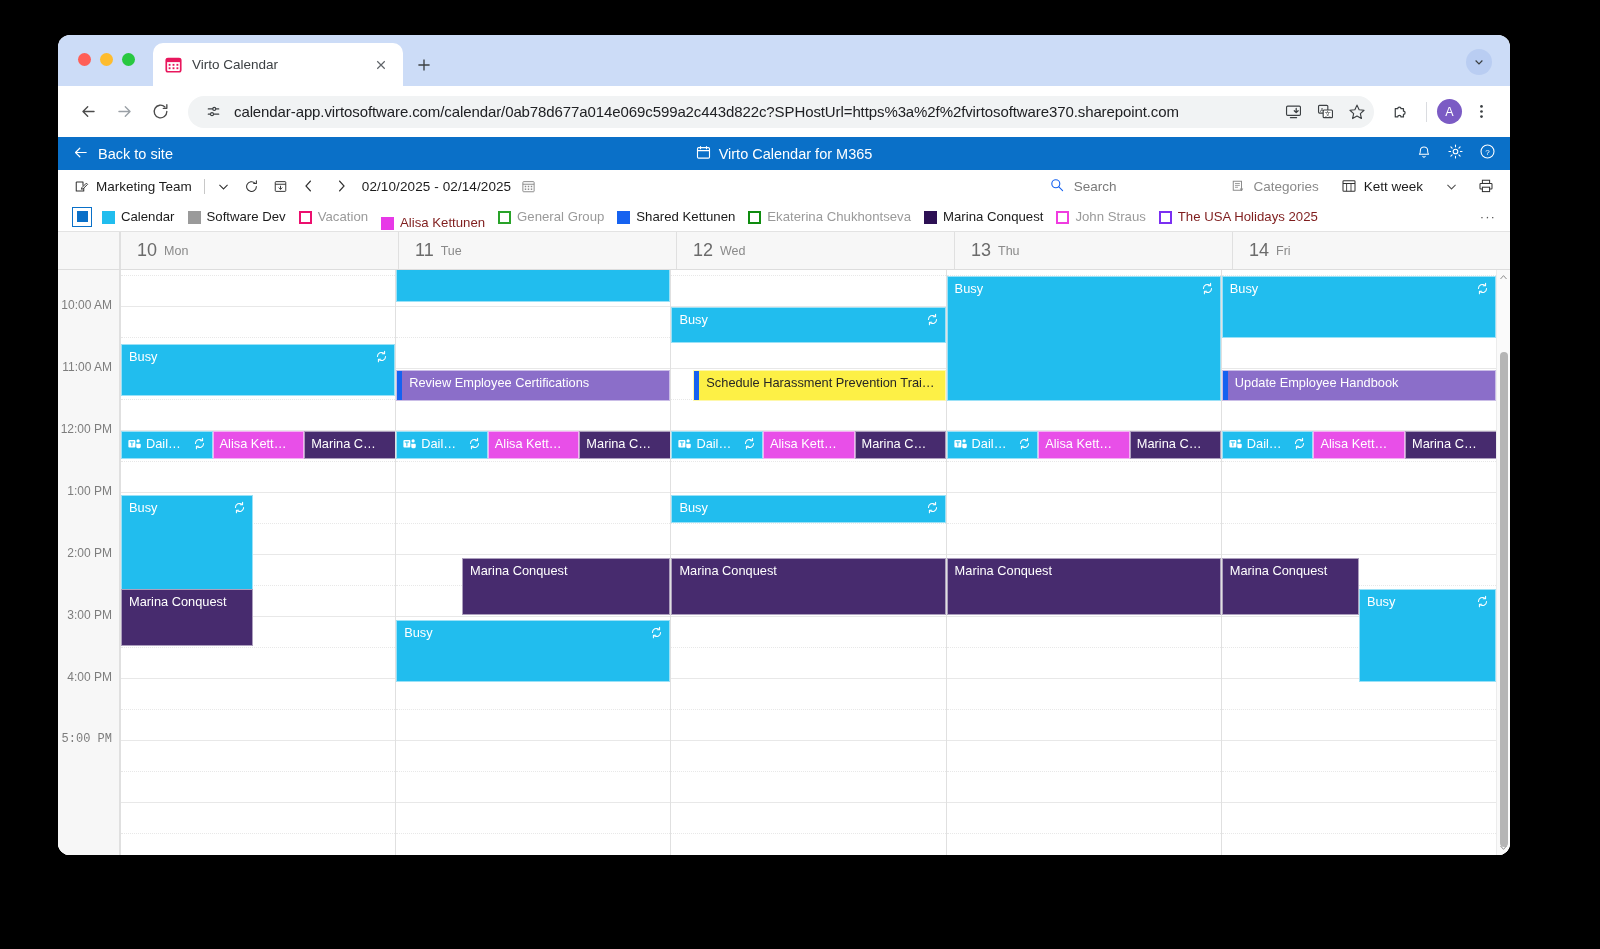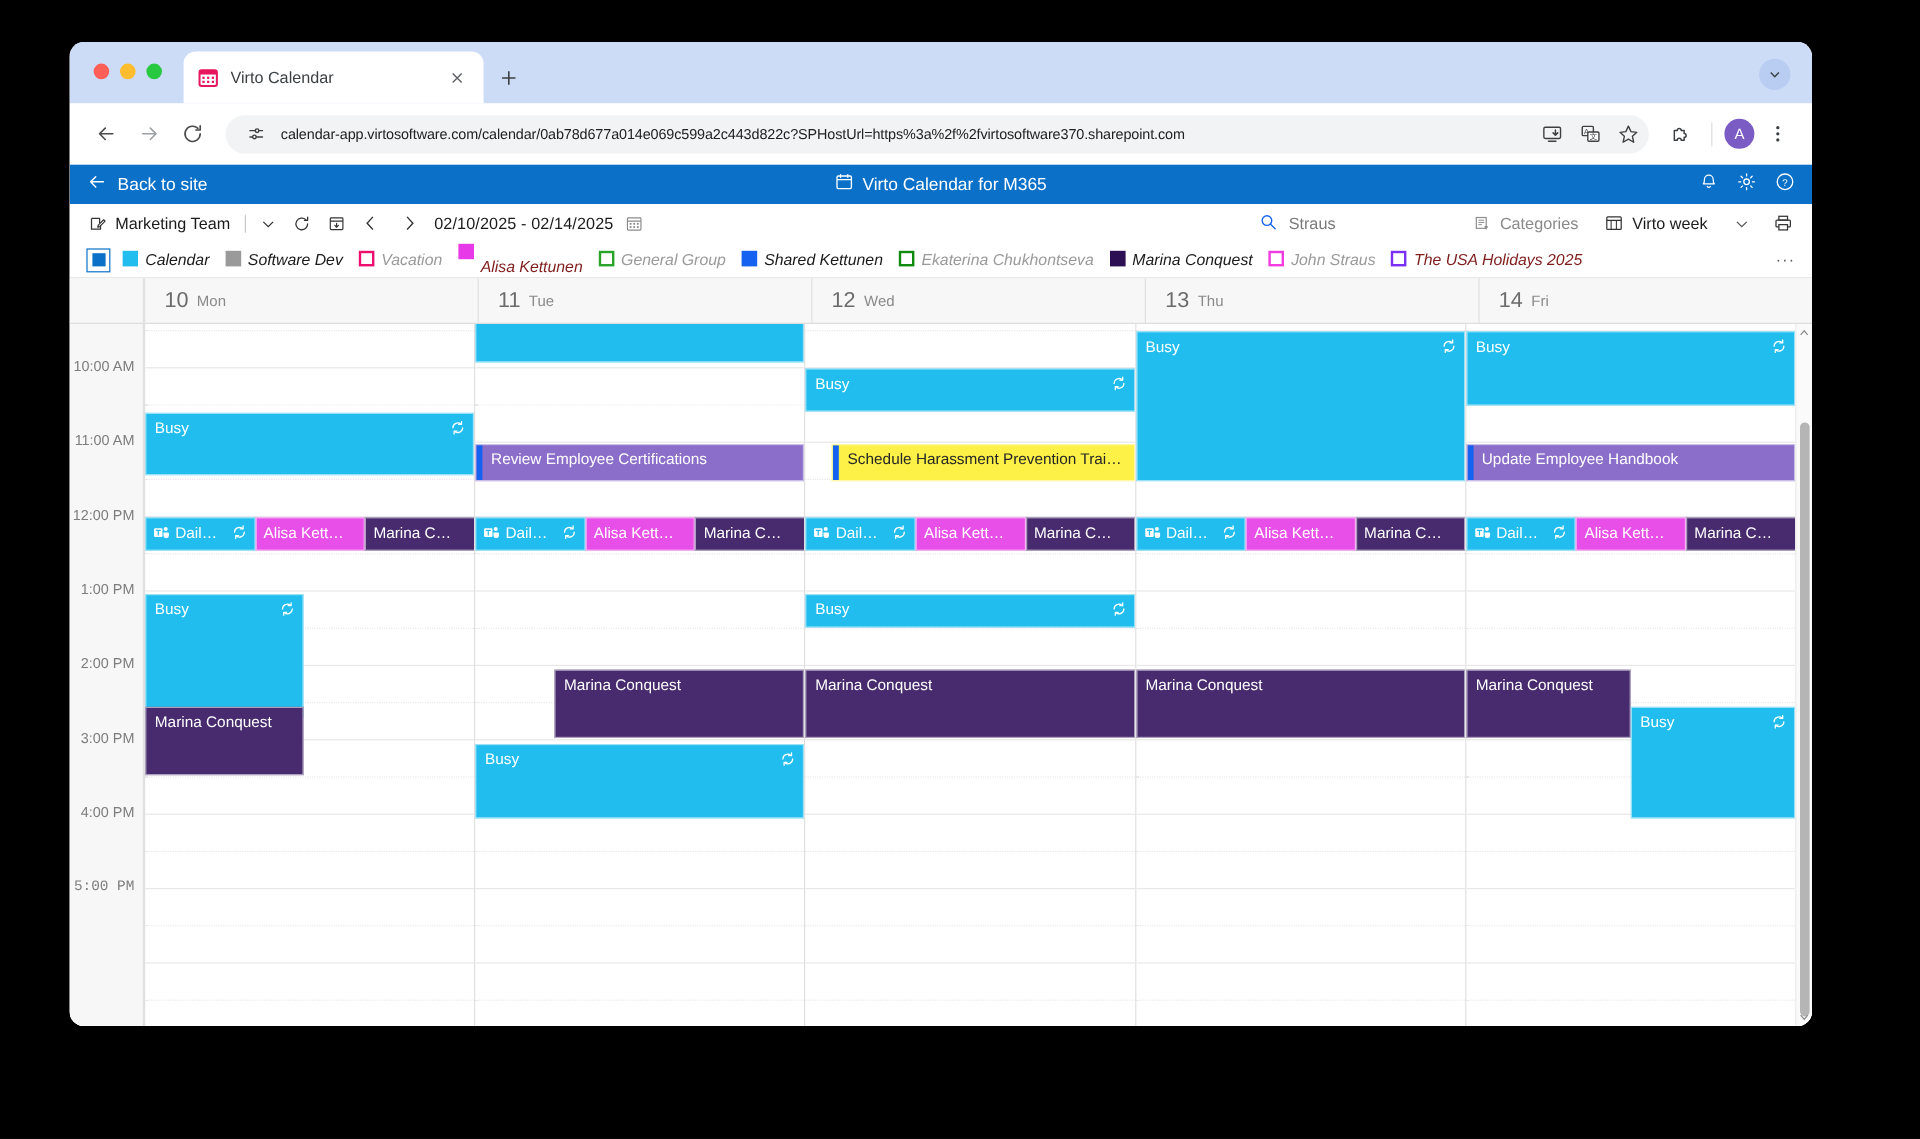--- a/index.html
+++ b/index.html
@@ -36,21 +36,21 @@
     justify-content:center; color:#3c4043; }
 
   
   .toolbar { height:51px; background:#fff; display:flex; align-items:center;
     padding:0 14px; gap:4px; }
   .navbtn { width:32px; height:32px; display:flex; align-items:center;
     justify-content:center; color:#4b4b4b; flex:0 0 auto; }
   .omni { flex:1; height:32px; background:#f1f3f4; border-radius:16px;
     display:flex; align-items:center; padding:0 6px 0 14px; margin:0 8px; gap:10px;
     min-width:0; }
-  .omni-url { font-size:12px; color:#202124; white-space:nowrap; overflow:hidden;
+  .omni-url { font-size:15px; color:#202124; white-space:nowrap; overflow:hidden;
     text-overflow:ellipsis; flex:1; letter-spacing:-0.1px; }
   .omni-ico { width:22px; height:22px; display:flex; align-items:center;
     justify-content:center; color:#3c4043; flex:0 0 auto; }
   .tb-ico { width:30px; height:30px; display:flex; align-items:center;
     justify-content:center; color:#3c4043; flex:0 0 auto; }
   .tb-sep { width:1px; height:20px; background:#dadce0; margin:0 6px; }
   .avatar { width:25px; height:25px; border-radius:50%; background:#7b5bc4;
     color:#fff; font-size:12.5px; display:flex; align-items:center;
     justify-content:center; flex:0 0 auto; }
 
@@ -78,21 +78,21 @@
 
   
   .legend { height:29px; display:flex; align-items:center; padding:0 14px;
     font-size:13.2px; gap:0; background:#fff; }
   .legend-lead { width:20px; height:20px; border:1.5px solid #0a70c8;
     display:flex; align-items:center; justify-content:center; margin-right:10px;
     flex:0 0 auto; }
   .legend-lead i { width:11px; height:11px; background:#0a70c8; display:block; }
   .legend-items { display:flex; align-items:center; gap:13px; flex:1;
     overflow:hidden; }
-  .lg { display:flex; align-items:flex-start; gap:6px; white-space:nowrap;font-style:italic; }
+  .lg { display:flex; align-items:flex-end; gap:6px; white-space:nowrap; }
   .lg-sw { width:13px; height:13px; flex:0 0 auto; }
   .lg-label { }
   .legend-more { color:#555; letter-spacing:1px; padding-left:10px; flex:0 0 auto; }
 
   
   #cal { position:absolute; left:0; right:0; top:94px; bottom:0;
     border-top:1px solid #e3e3e3; background:#fff; }
 
   .dayhdr { position:absolute; left:0; right:0; top:0; height:38px;
     background:#f7f7f7; display:flex; border-bottom:1px solid #ddd; }
@@ -354,21 +354,21 @@
 
       <div class="cmd-gap"></div>
 
       <div class="search-box" style="margin-right:115px;">
         <span>
           <svg viewBox="0 0 20 20" width="16" height="16">
             <circle cx="8.5" cy="8.5" r="5" fill="none" stroke="#1662f0" stroke-width="1.4"></circle>
             <path d="M12.3 12.3L17 17" stroke="#1662f0" stroke-width="1.4" stroke-linecap="round"></path>
           </svg>
         </span>
-        <span>Straus</span>
+        <span>Search</span>
       </div>
 
       <div class="cmd-item" style="color:#8a8a8a; margin-right:22px;">
         <span class="cmd-ico">
           <svg viewBox="0 0 20 20" width="15" height="15">
             <rect x="3" y="3" width="11" height="12" fill="none" stroke="#8a8a8a" stroke-width="1.3"></rect>
             <path d="M5.3 6h6.5 M5.3 8.5h6.5 M5.3 11h4" stroke="#8a8a8a" stroke-width="1.1"></path>
             <path d="M12.5 13 L15.5 13 L14 16 Z" fill="none" stroke="#8a8a8a" stroke-width="1.1"></path>
           </svg>
         </span>
@@ -376,21 +376,21 @@
       </div>
 
       <div class="cmd-item">
         <span class="cmd-ico">
           <svg viewBox="0 0 20 20" width="16" height="16">
             <rect x="2.5" y="3.5" width="15" height="13" rx="1" fill="none" stroke="#333" stroke-width="1.3"></rect>
             <path d="M2.5 7h15" stroke="#333" stroke-width="1.3"></path>
             <path d="M7 7v9.5 M12.5 7v9.5" stroke="#333" stroke-width="1.1"></path>
           </svg>
         </span>
-        <span>Virto week</span>
+        <span>Kett week</span>
       </div>
       <div class="cmd-ico" style="margin:0 20px 0 22px;">
         <svg viewBox="0 0 16 16" width="13" height="13">
           <path d="M3 6 L8 11 L13 6" stroke="#555" stroke-width="1.3" fill="none"></path>
         </svg>
       </div>
       <div class="cmd-ico">
         <svg viewBox="0 0 20 20" width="16" height="16">
           <rect x="5.5" y="2.8" width="9" height="4" fill="none" stroke="#333" stroke-width="1.3"></rect>
           <rect x="2.5" y="6.8" width="15" height="7" rx="1" fill="none" stroke="#333" stroke-width="1.3"></rect>

